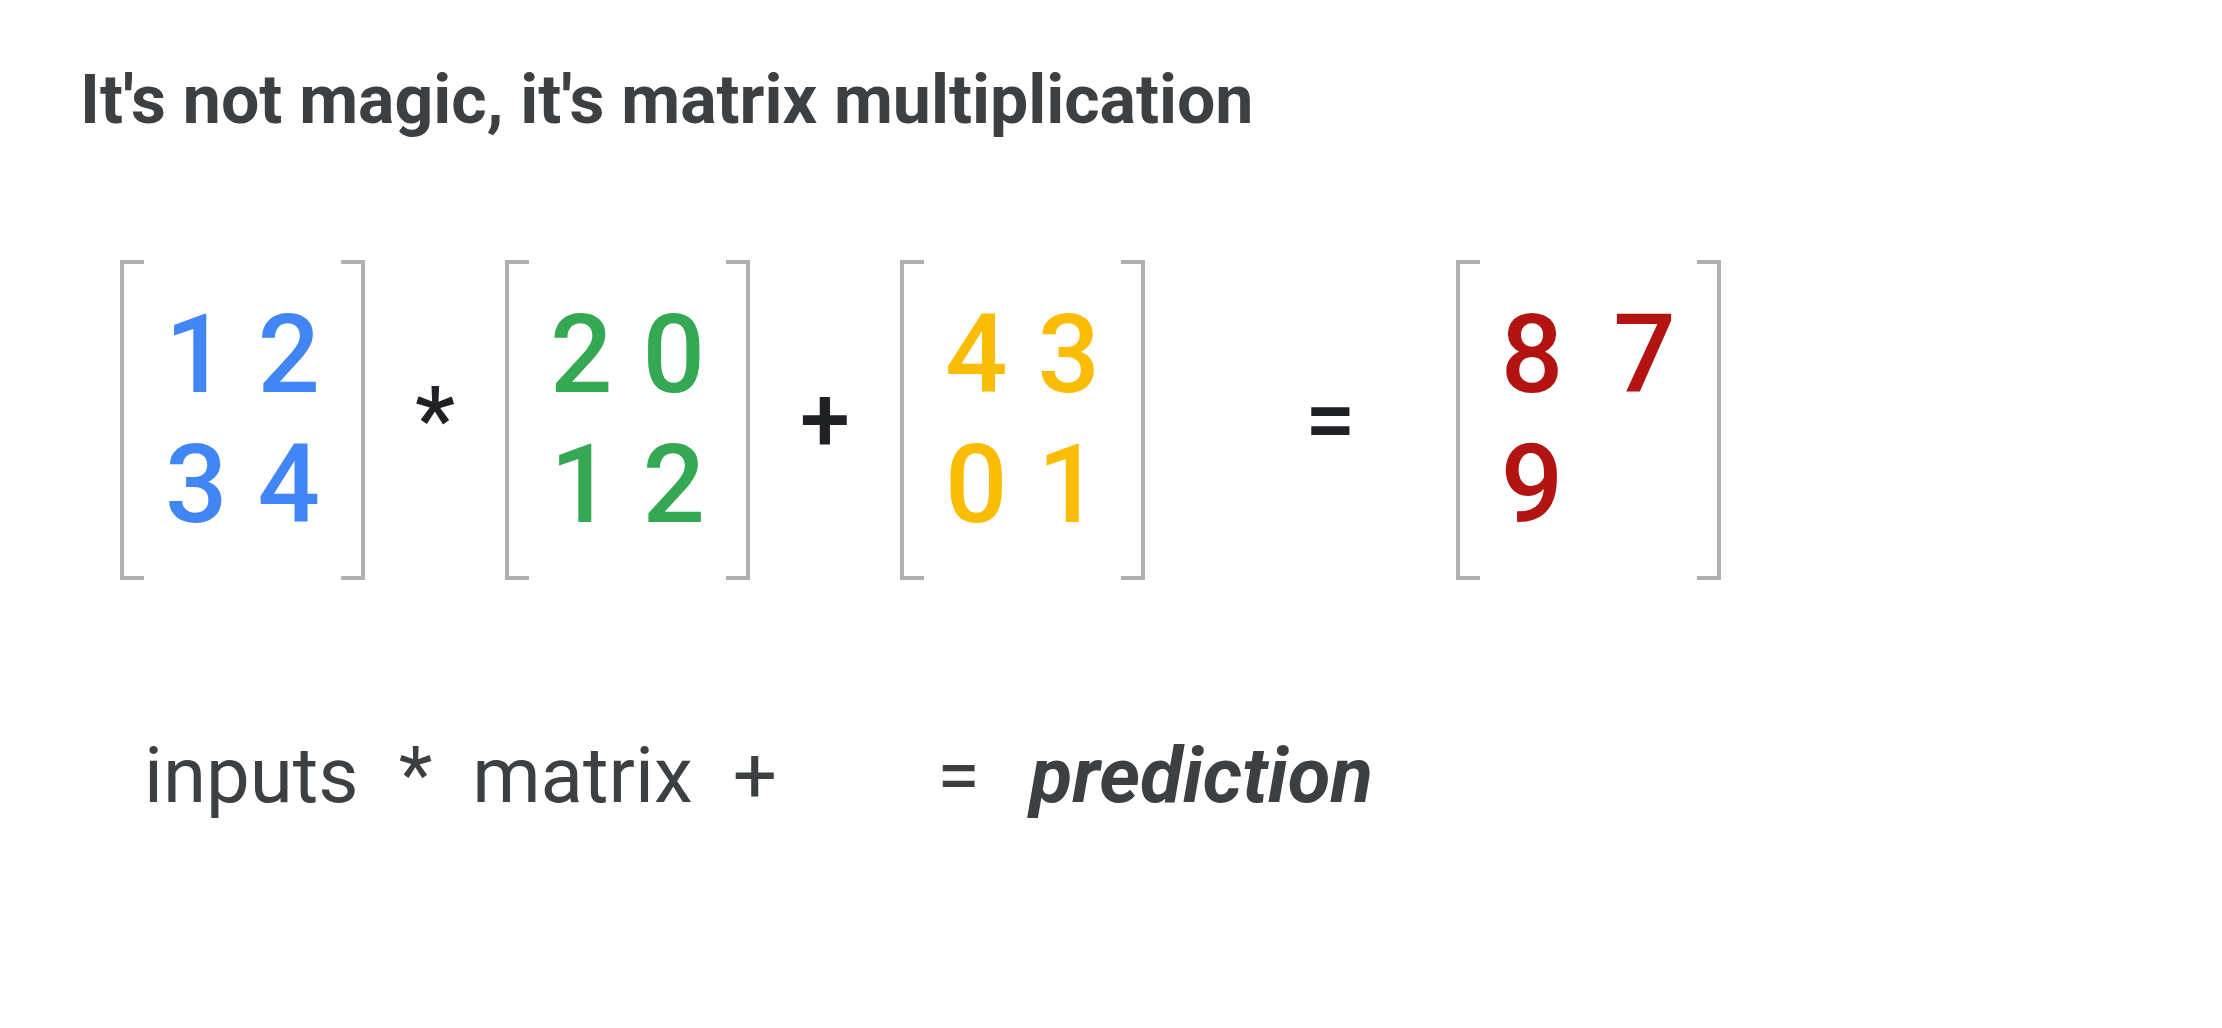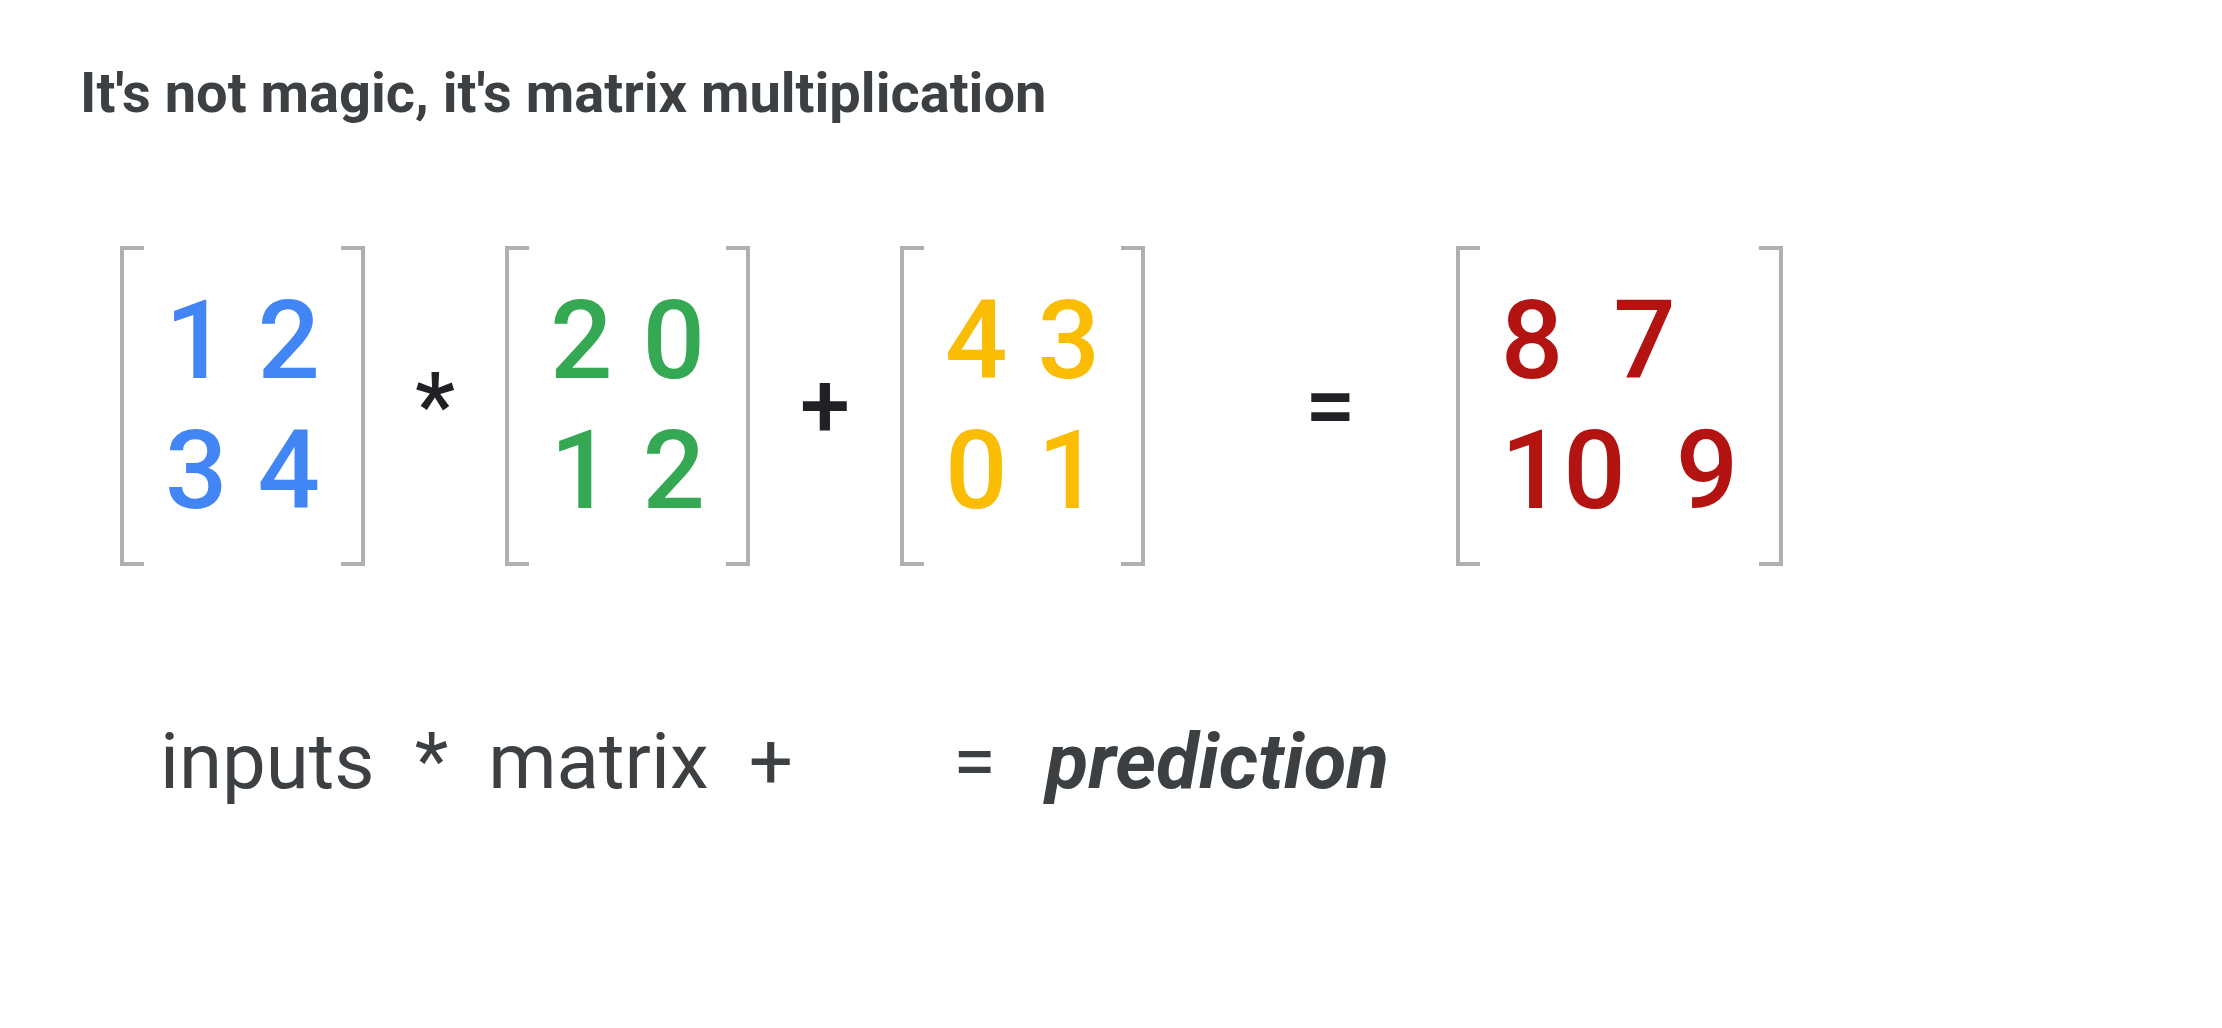--- a/index.html
+++ b/index.html
@@ -8,21 +8,21 @@
       box-sizing: border-box;
     }
     body {
       font-family: -apple-system, BlinkMacSystemFont, "Segoe UI", Roboto, Helvetica, Arial, sans-serif;
       background: #ffffff;
       width: 2222px;
       height: 1028px;
       padding: 60px 80px;
     }
     .title {
-      font-size: 56px;
+      font-size: 68px;
       font-weight: 700;
       color: #3c4043;
       margin-bottom: 120px;
     }
     .equation-row {
       display: flex;
       align-items: center;
       gap: 40px;
       margin-left: 40px;
       margin-bottom: 150px;
@@ -76,21 +76,21 @@
       padding: 0 10px;
     }
     .operator.equals {
       padding: 0 60px 0 120px;
     }
     .labels-row {
       display: flex;
       align-items: baseline;
       font-size: 78px;
       color: #3c4043;
-      margin-left: 80px;
+      margin-left: 64px;
     }
     .label-item {
       font-weight: 400;
     }
     .label-op {
       font-weight: 400;
       margin: 0 40px;
     }
     .label-prediction {
       font-weight: 700;
@@ -159,21 +159,20 @@
   <div class="operator equals">=</div>
 
   <div class="matrix">
     <div class="bracket-left"></div>
     <div class="matrix-content">
       <div class="matrix-row wide red">
         <span>8</span>
         <span>7</span>
       </div>
       <div class="matrix-row wide red">
-        <span>10</span>
         <span>9</span>
       </div>
     </div>
     <div class="bracket-right"></div>
   </div>
 
 </div>
 
 <div class="labels-row">
   <span class="label-item">inputs</span>

